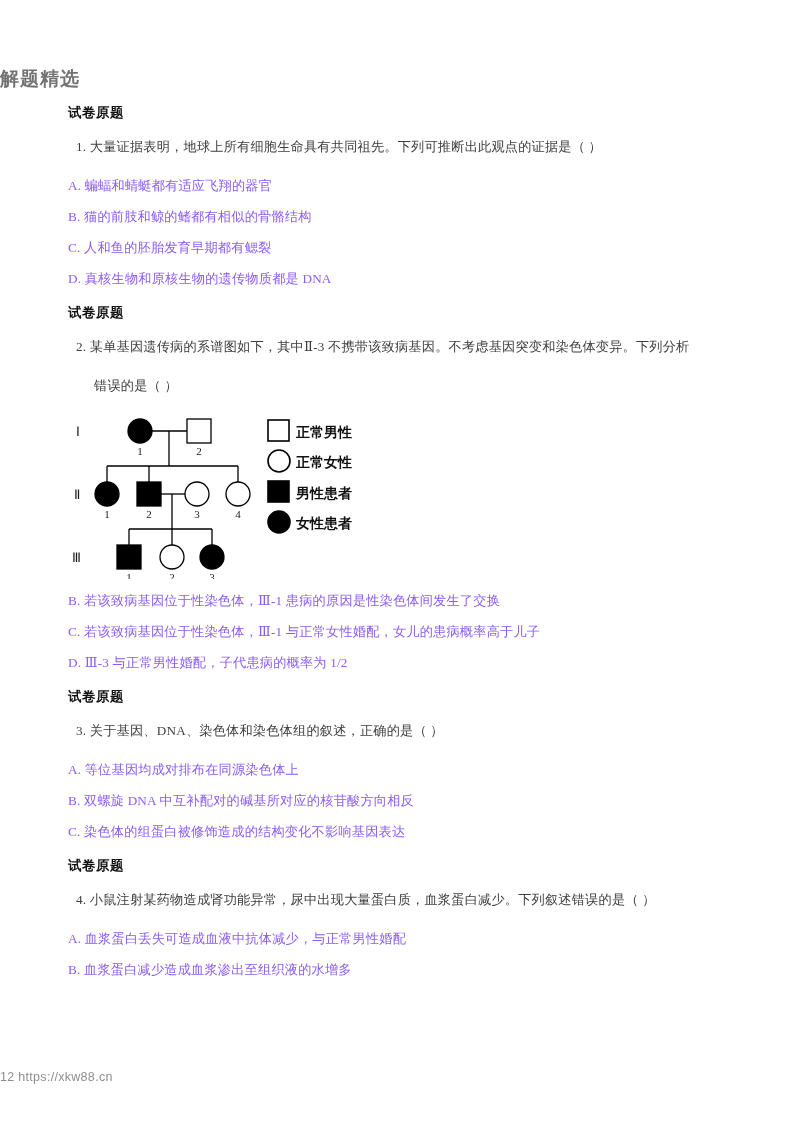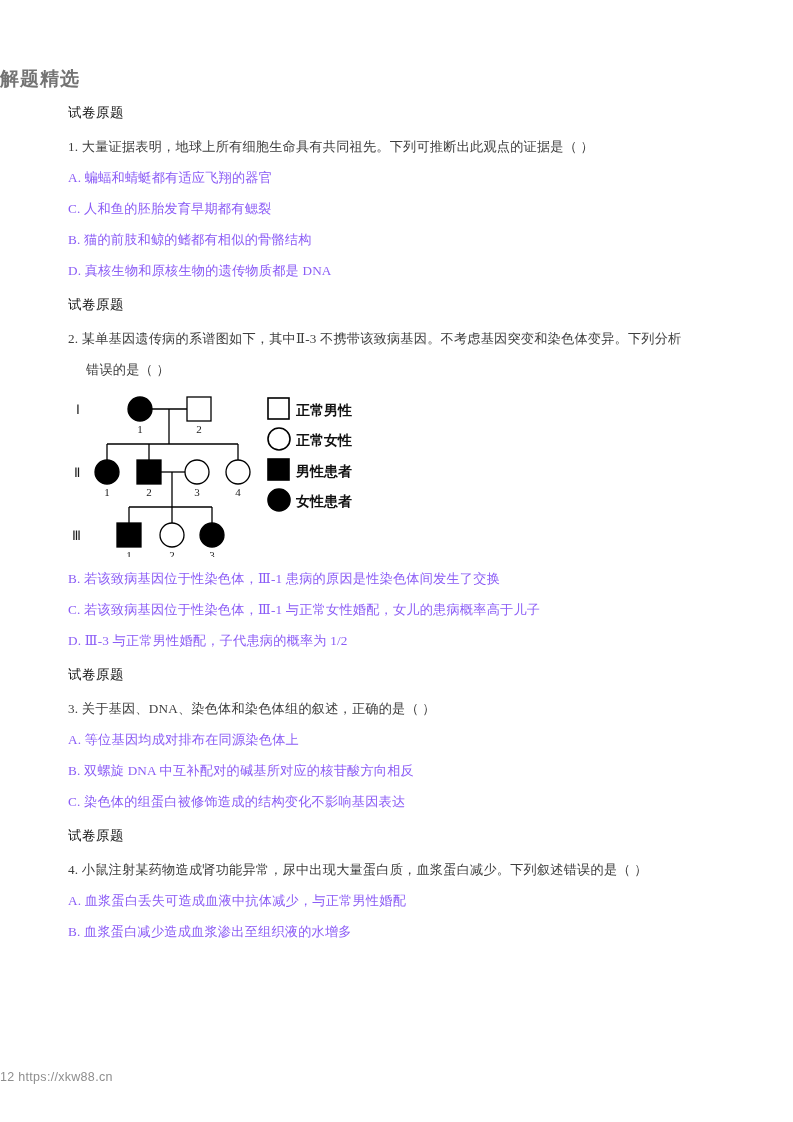--- a/index.html
+++ b/index.html
@@ -33,32 +33,32 @@
     color: #737373;
   }
   .content {
     position: absolute;
     left: 68px;
     top: 104px;
     width: 660px;
   }
   .section-head {
     font-family: "Liberation Sans", "DejaVu Sans", sans-serif;
-    font-weight: normal;
+    font-weight: bold;
     font-size: 13.5px;
     color: #111111;
     margin: 0 0 9px 0;
     line-height: 18px;
     letter-spacing: 0.5px;
   }
   .q-stem {
     font-size: 13.2px;
     line-height: 31px;
     color: #3d3d3d;
-    margin: 0;
+    margin: 8px;
     letter-spacing: 0.2px;
   }
   .q-opt {
     font-size: 13.2px;
     line-height: 31px;
     color: #8b5cf6;
     margin: 0;
     letter-spacing: 0.2px;
   }
   .blk { margin-bottom: 4px; }
@@ -92,22 +92,22 @@
 <div class="page">
 
   <div class="doc-title">解题精选</div>
 
   <div class="content">
 
     <div class="blk">
       <div class="section-head">试卷原题</div>
       <p class="q-stem">1. 大量证据表明，地球上所有细胞生命具有共同祖先。下列可推断出此观点的证据是（       ）</p>
       <p class="q-opt">A. 蝙蝠和蜻蜓都有适应飞翔的器官</p>
+      <p class="q-opt">B. 猫的前肢和鲸的鳍都有相似的骨骼结构</p>
       <p class="q-opt">C. 人和鱼的胚胎发育早期都有鳃裂</p>
-      <p class="q-opt">B. 猫的前肢和鲸的鳍都有相似的骨骼结构</p>
       <p class="q-opt">D. 真核生物和原核生物的遗传物质都是 DNA</p>
     </div>
 
     <div class="spacer-sm"></div>
 
     <div class="blk">
       <div class="section-head">试卷原题</div>
       <p class="q-stem">2. 某单基因遗传病的系谱图如下，其中Ⅱ-3 不携带该致病基因。不考虑基因突变和染色体变异。下列分析</p>
       <p class="q-stem" style="padding-left:18px;">错误的是（       ）</p>
 

